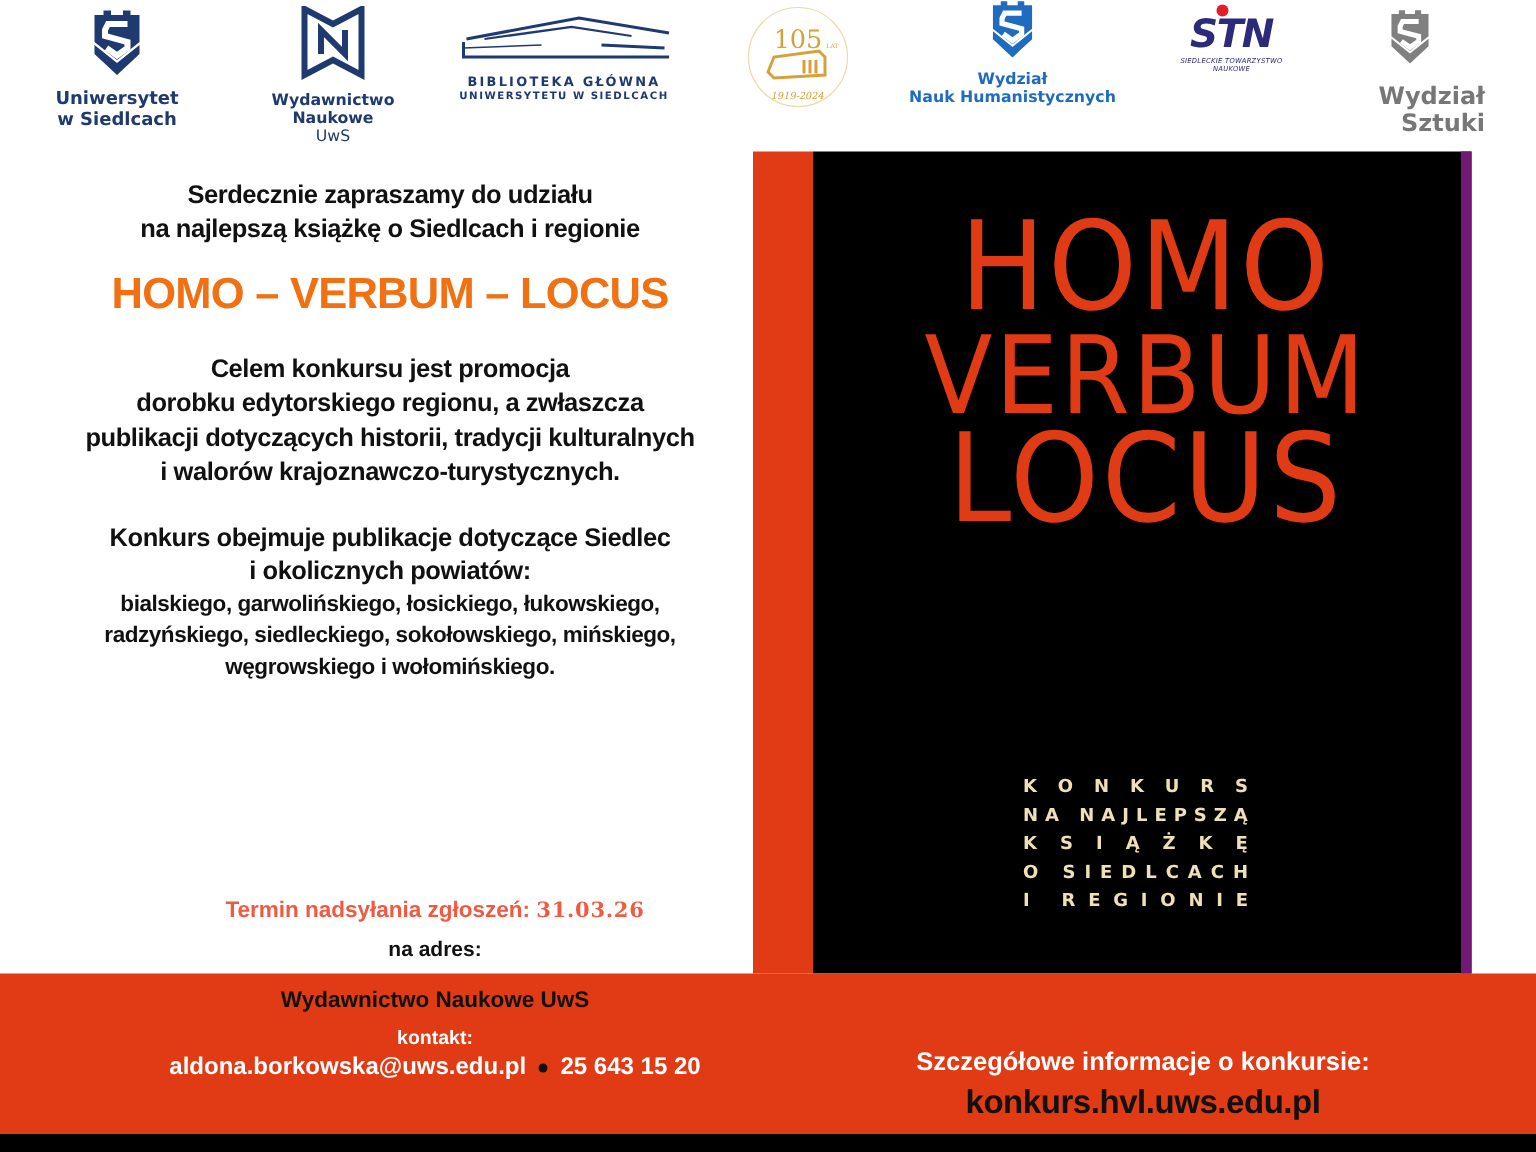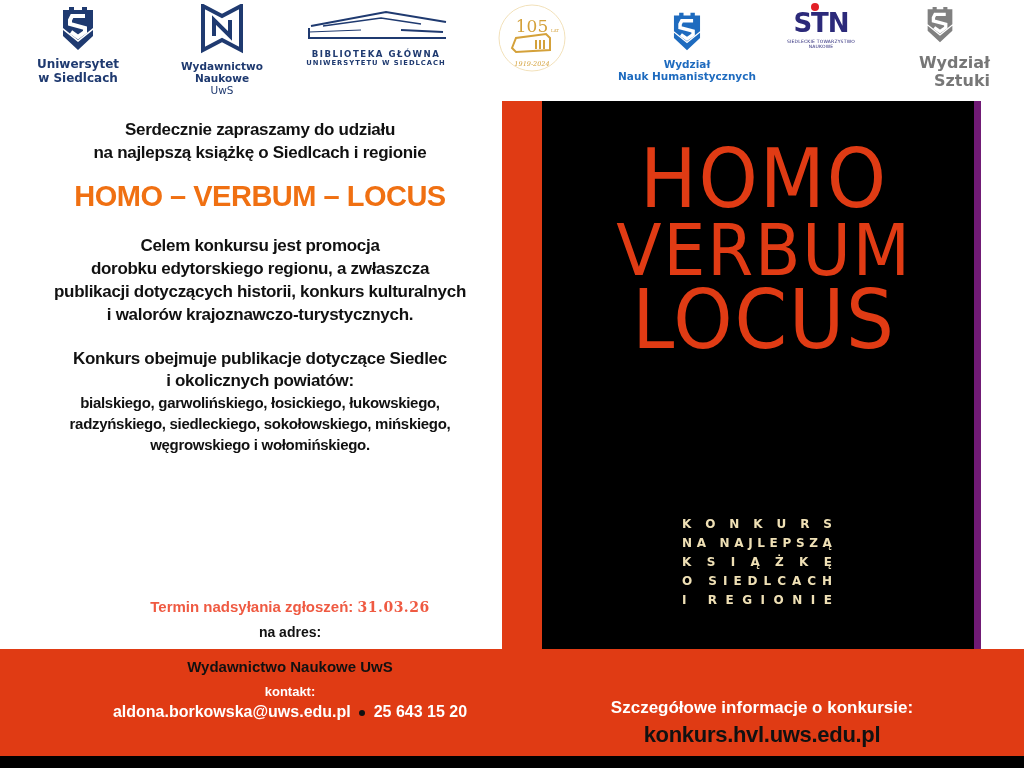--- a/index.html
+++ b/index.html
@@ -17,24 +17,24 @@
   .logo-wn { left: 172px; top: 4px; width: 100px; }
   .logo-wn .caption { color: #1f3a70; font-size: 10.5px; margin-top: 2px; }
   .logo-wn .caption .sub { font-weight: normal; display: block; }
 
   .logo-bg { left: 300px; top: 10px; width: 152px; }
   .logo-bg .caption { color: #1f3a70; font-size: 8.6px; letter-spacing: 1.5px; margin-top: 2px; }
   .logo-bg .caption .sub { display: block; font-size: 6.8px; letter-spacing: 1px; }
 
   .logo-mbp { left: 496px; top: 2px; width: 72px; height: 72px; }
 
-  .logo-wnh { left: 600px; top: 12px; width: 150px; margin-left: 12px; }
+  .logo-wnh { left: 600px; top: 0; width: 150px; }
   .logo-wnh .caption { color: #1e6bbf; font-size: 10.5px; margin-top: 2px; }
 
-  .logo-stn { left: 776px; top: 10px; width: 90px; }
+  .logo-stn { left: 776px; top: 10px; width: 90px; font-style: italic; }
   .logo-stn .stn-word { font-family: "DejaVu Sans", sans-serif; font-weight: bold; font-size: 26px; color: #2c2a7a; letter-spacing: -1px; line-height: 1; position: relative; }
   .logo-stn .stn-dot { position: absolute; left: 35px; top: -7px; width: 8px; height: 8px; border-radius: 50%; background: #e21f26; }
   .logo-stn .caption { color: #2c2a7a; font-size: 4.5px; font-weight: normal; margin-top: 3px; letter-spacing: 0.2px; }
 
   .logo-ws { left: 890px; top: 6px; width: 100px; }
   .logo-ws .caption { color: #777; font-size: 16px; margin-top: 6px; text-align: right; }
 
   
   .left-col { position: absolute; left: 30px; top: 118px; width: 460px; text-align: center; color: #111; }
   .cond { font-family: "Liberation Sans Narrow", "Liberation Sans", sans-serif; font-weight: bold; transform-origin: center top; }
@@ -162,21 +162,21 @@
 
 <div class="left-col">
   <div class="intro cond">
     <div>Serdecznie zapraszamy do udziału</div>
     <div>na najlepszą książkę o Siedlcach i regionie</div>
   </div>
   <div class="headline cond">HOMO – VERBUM – LOCUS</div>
   <div class="purpose cond">
     <div>Celem konkursu jest promocja</div>
     <div>dorobku edytorskiego regionu, a zwłaszcza</div>
-    <div>publikacji dotyczących historii, konkurs kulturalnych</div>
+    <div>publikacji dotyczących historii, tradycji kulturalnych</div>
     <div>i walorów krajoznawczo-turystycznych.</div>
   </div>
   <div class="scope cond">
     <div>Konkurs obejmuje publikacje dotyczące Siedlec</div>
     <div>i okolicznych powiatów:</div>
   </div>
   <div class="districts cond">
     <div>bialskiego, garwolińskiego, łosickiego, łukowskiego,</div>
     <div>radzyńskiego, siedleckiego, sokołowskiego, mińskiego,</div>
     <div>węgrowskiego i wołomińskiego.</div>

